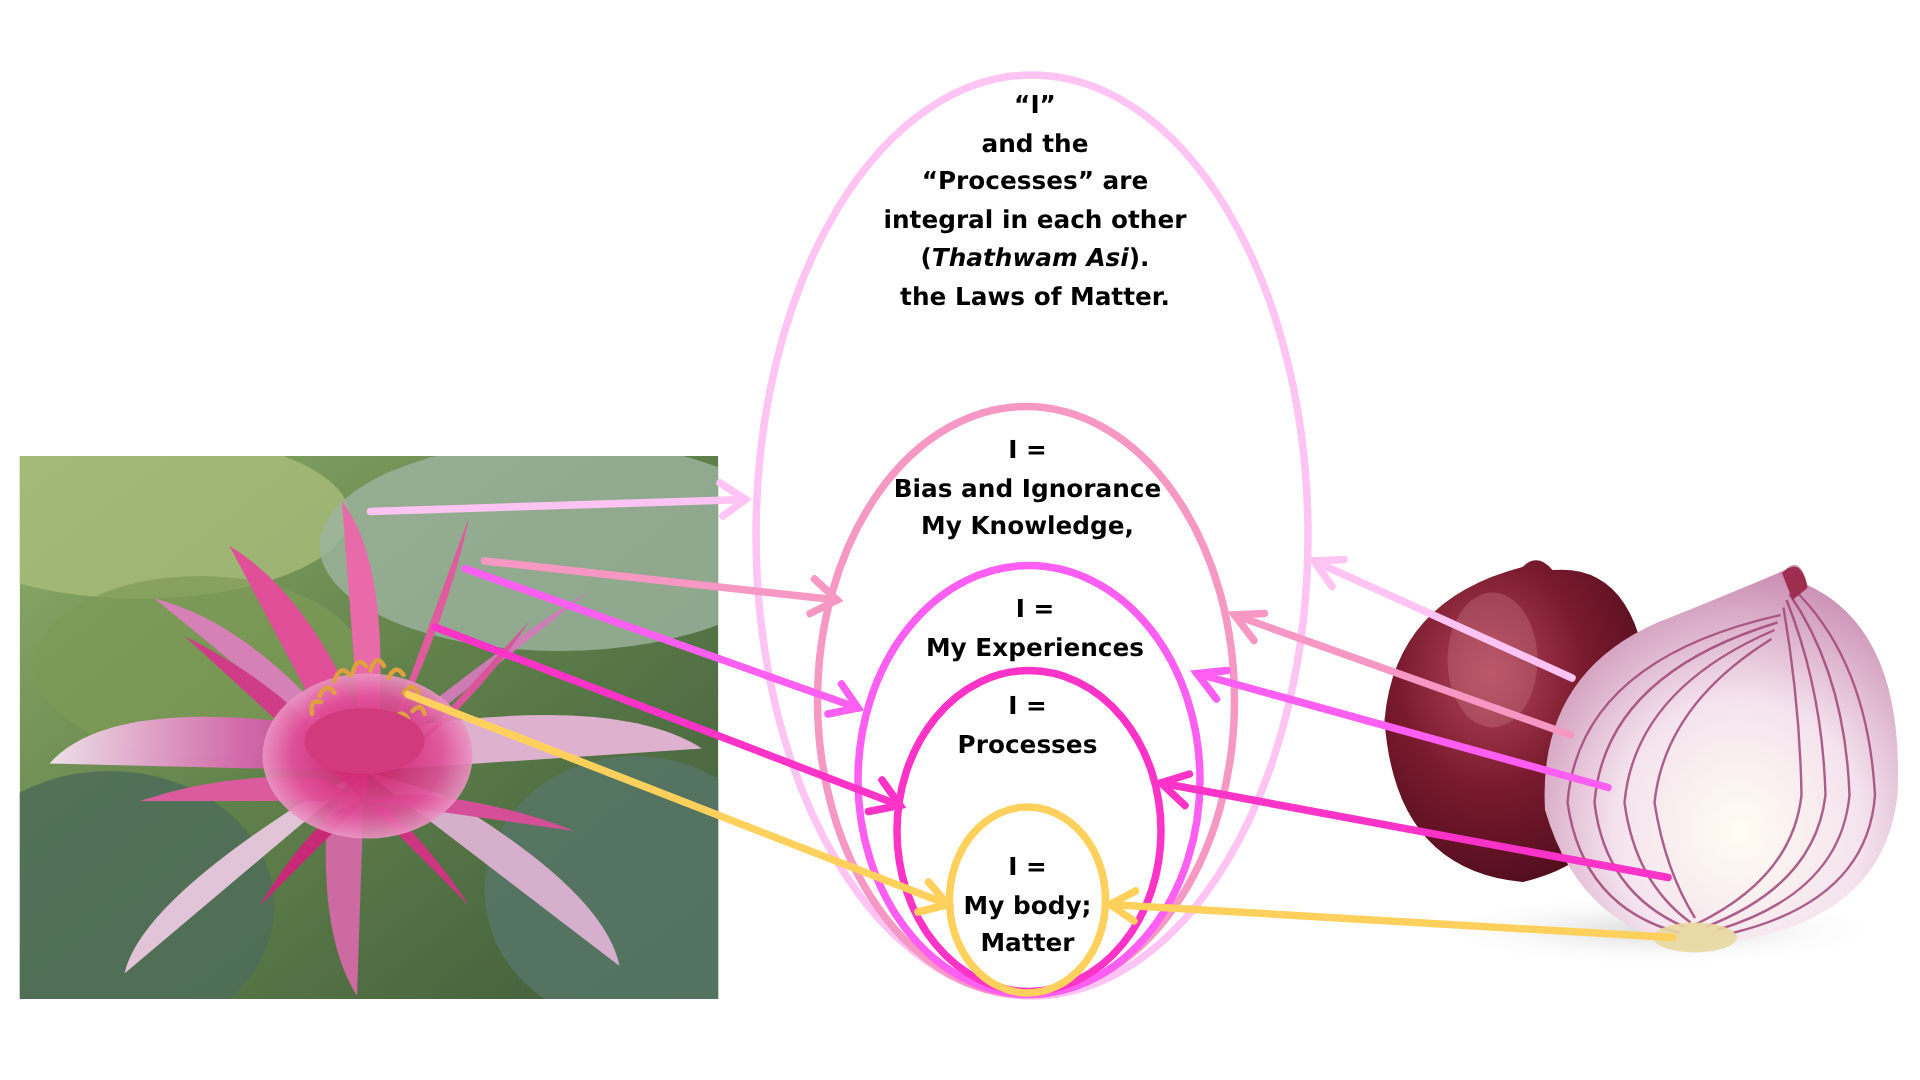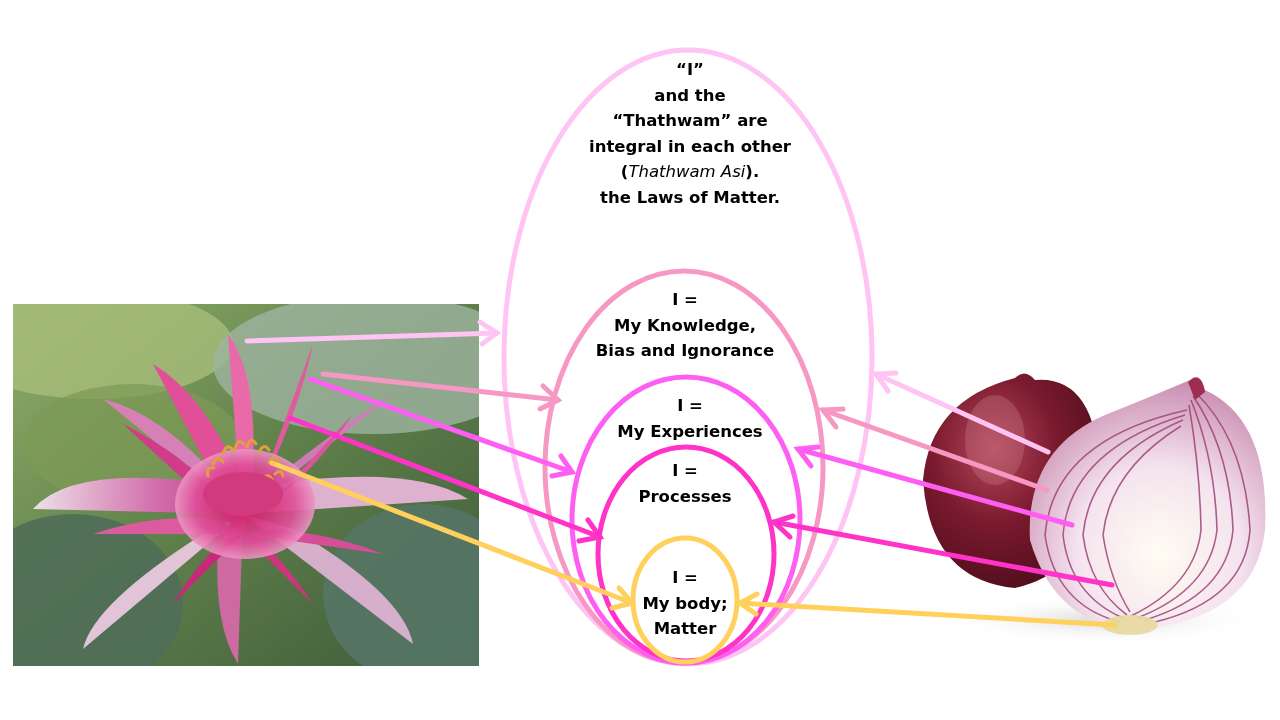--- a/index.html
+++ b/index.html
@@ -10,21 +10,21 @@
   }
   .photo { position: absolute; overflow: hidden; }
   #lotus { left: 13px; top: 304px; width: 466px; height: 362px; }
   #onion { left: 905px; top: 360px; width: 375px; height: 290px; }
   svg.layer { position: absolute; left: 0; top: 0; }
   .label {
     position: absolute; text-align: center; color: #000;
     font-weight: bold; font-size: 16.5px; line-height: 25.5px;
     white-space: nowrap;
   }
-  .label .it { font-style: italic; font-weight: normal; }
+  .label .it { font-style: italic; font-weight: bold; }
   .label div { display: block; }
   #outer-text { left: 490px; top: 57px; width: 400px; }
   #know-text { left: 560px; top: 287px; width: 250px; }
   #exp-text { left: 580px; top: 393px; width: 220px; }
   #life-text { left: 600px; top: 458px; width: 170px; }
   #body-text { left: 630px; top: 565px; width: 110px; }
 </style>
 </head>
 <body>
 
@@ -184,30 +184,30 @@
     <g stroke="#FFD05C">
       <line x1="1115" y1="625" x2="740" y2="603"></line>
       <polyline points="757,594 740,603 756,614"></polyline>
     </g>
   </g>
 </svg>
 
 <div class="label" id="outer-text">
   <div>“I”</div>
   <div>and the</div>
-  <div>“Thathwam” are</div>
+  <div>“Processes” are</div>
   <div>integral in each other</div>
   <div><span>(</span><span class="it">Thathwam Asi</span><span>).</span></div>
   <div>the Laws of Matter.</div>
 </div>
 
 <div class="label" id="know-text">
   <div>I =</div>
+  <div>Bias and Ignorance</div>
   <div>My Knowledge,</div>
-  <div>Bias and Ignorance</div>
 </div>
 
 <div class="label" id="exp-text">
   <div>I =</div>
   <div>My Experiences</div>
 </div>
 
 <div class="label" id="life-text">
   <div>I =</div>
   <div>Processes</div>

